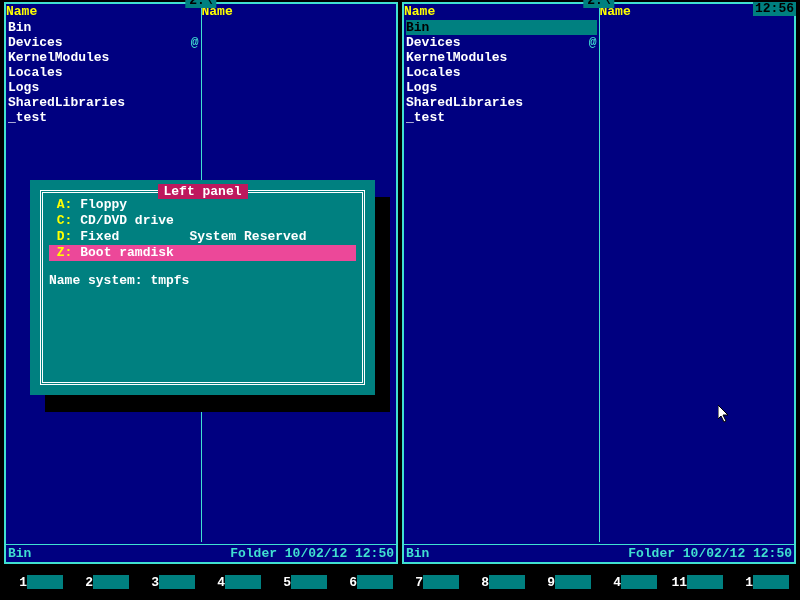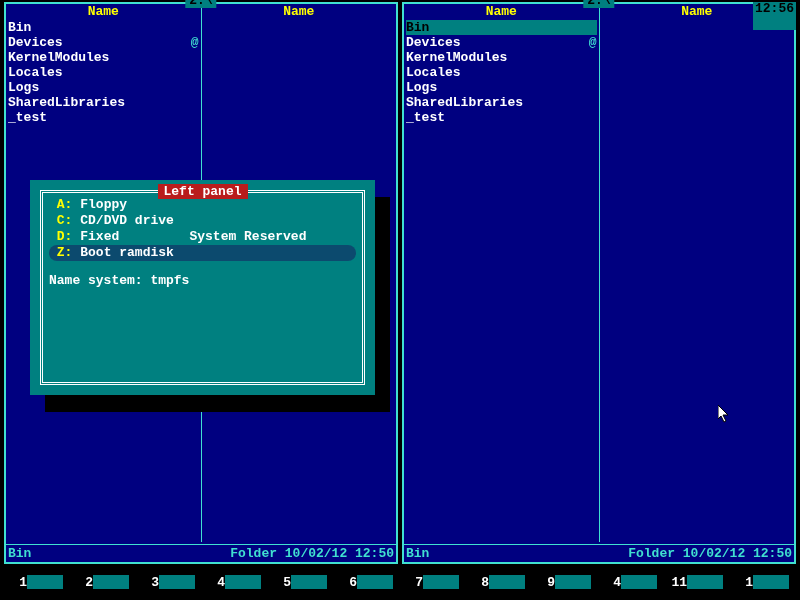--- a/index.html
+++ b/index.html
@@ -40,35 +40,34 @@
     line-height: 14px;
     z-index: 2;
   }
   .clock {
     position: absolute;
     top: -2px; right: -2px;
     background: #008080;
     color: #000;
     padding: 0 2px;
     z-index: 3;
-    height: 28px;
+    height: 14px;
     line-height: 14px;
   }
   .cols {
     display: flex;
     height: calc(100% - 20px);
   }
   .col {
     flex: 1;
     position: relative;
   }
   .col + .col { border-left: 1px solid #40e0d0; }
   .colhead {
     color: #ffff00;
-    text-align: center;
     height: 16px;
     line-height: 16px;
   }
   .file-list { padding: 0 2px; }
   .file-list div {
     height: 15px; line-height: 15px;
     white-space: pre;
     color: #ffffff;
   }
   .file-list div.sel {
@@ -108,32 +107,32 @@
   }
   .dlg-border {
     width: 100%; height: 100%;
     border: 3px double #fff;
     position: relative;
   }
   .dlg-title {
     position: absolute;
     top: -9px; left: 50%;
     transform: translateX(-50%);
-    background: #b91c1c;
+    background: #be185d;
     color: #fff;
     padding: 0 6px;
   }
   .drive-list { padding: 4px 6px; }
   .drive-row {
     height: 16px; line-height: 16px;
     white-space: pre;
     color: #fff;
   }
   .drive-row .letter { color: #ffff00; }
-  .drive-row.sel { background: #0c4a6e; border-radius: 8px; }
+  .drive-row.sel { background: #ec4899; }
   .fs-line {
     color: #fff;
     padding: 8px 6px;
   }
   .fkeys {
     position: absolute;
     left: 0; right: 0;
     bottom: 10px;
     height: 16px;
     background: #000;

